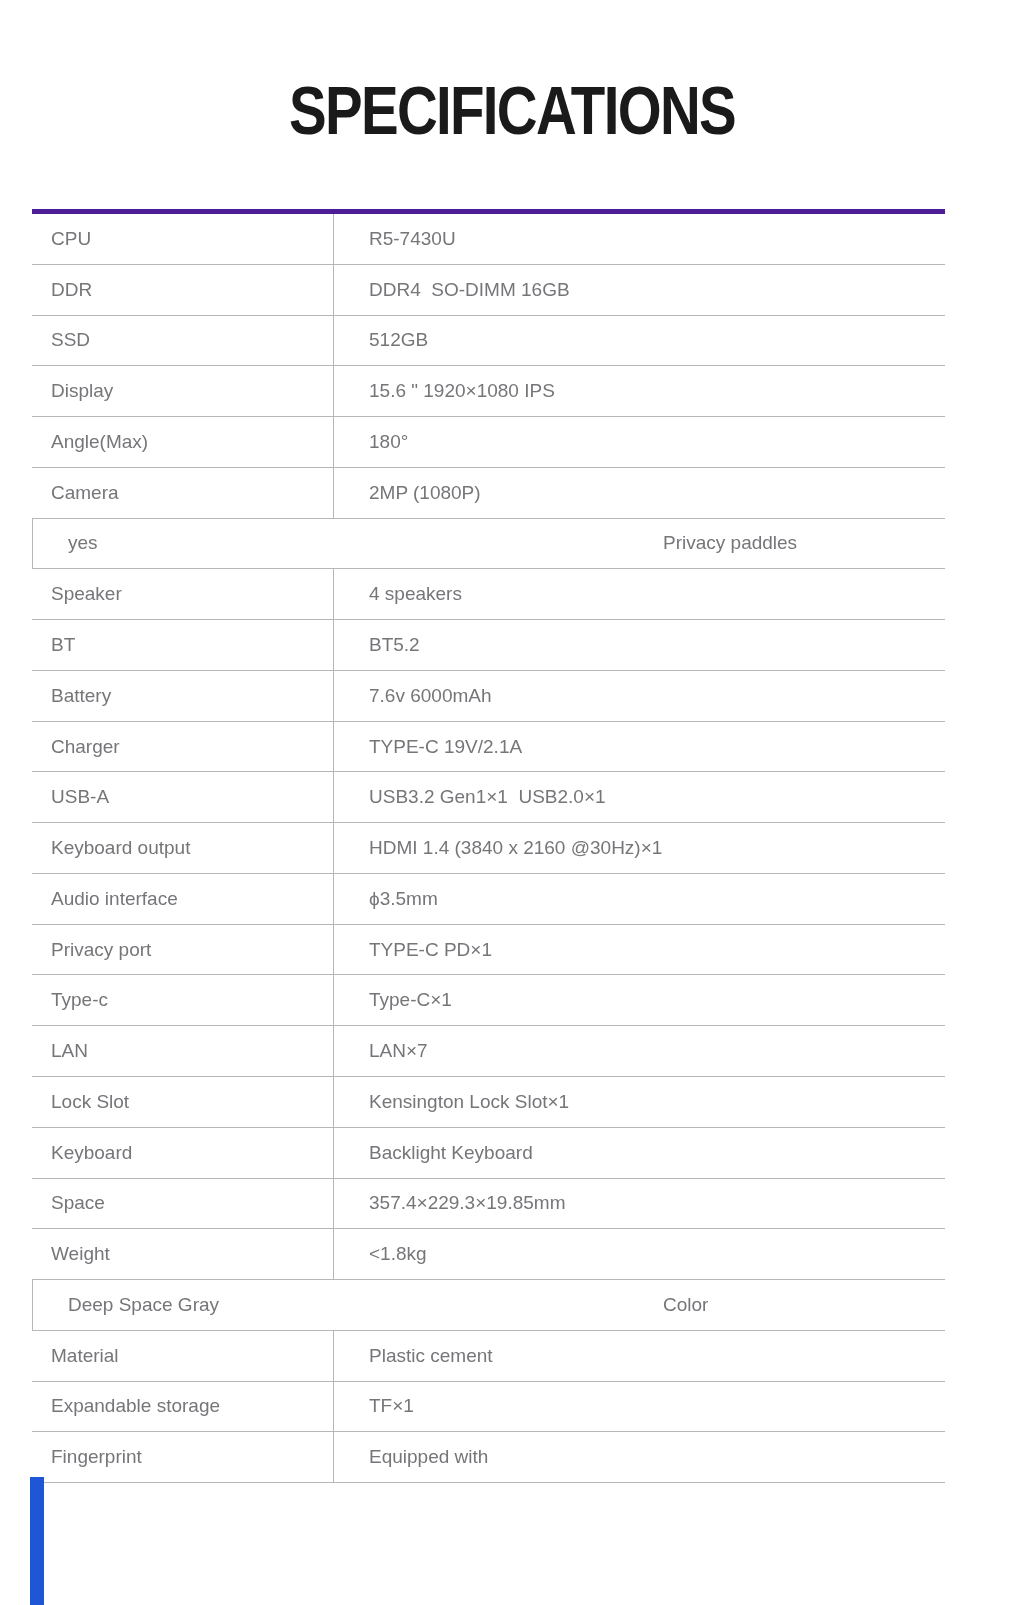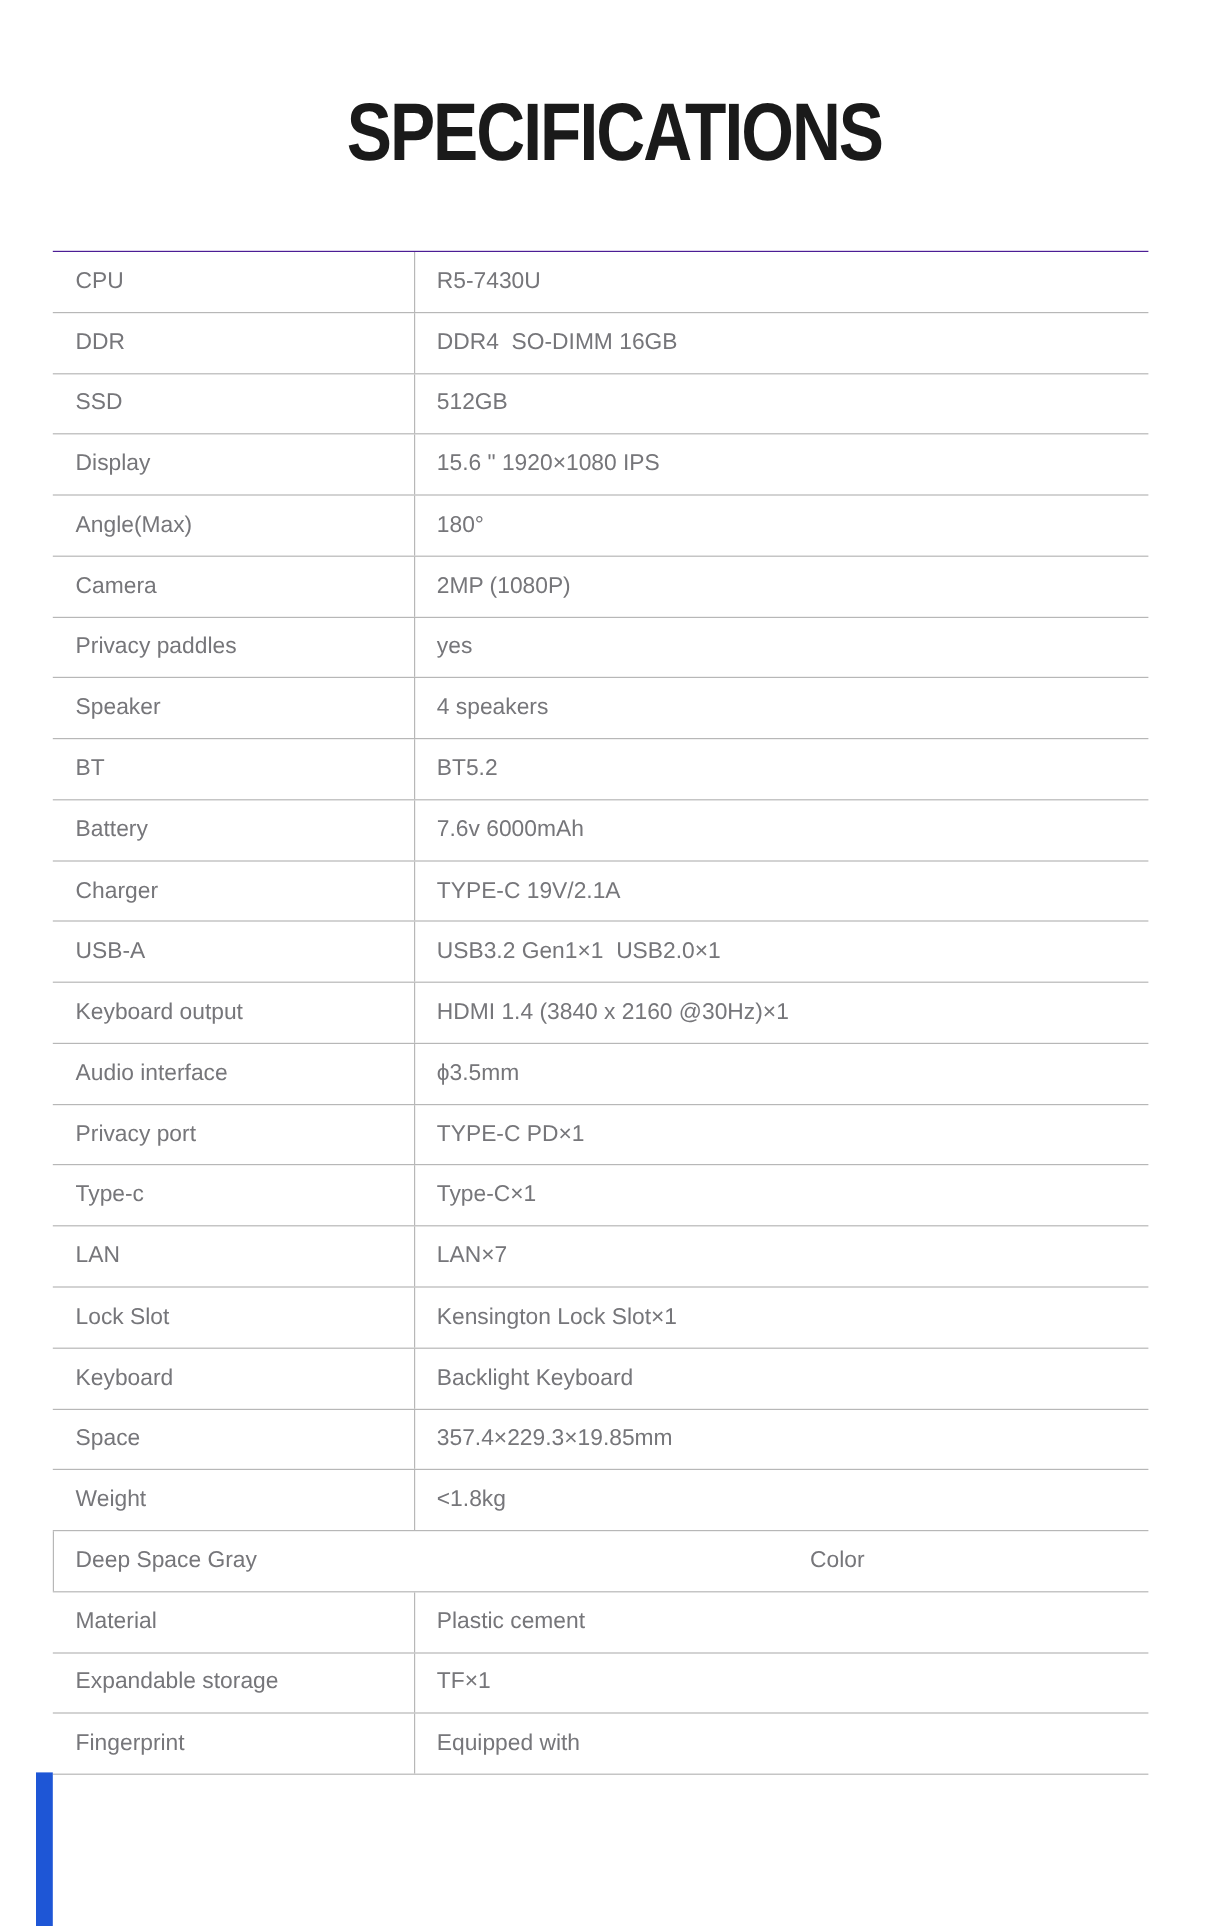--- a/index.html
+++ b/index.html
@@ -25,24 +25,24 @@
     line-height: 72px;
     font-weight: 900;
     letter-spacing: -2px;
     color: #1a1a1a;
     transform: scaleX(0.83);
     transform-origin: 50% 50%;
     white-space: nowrap;
   }
   .spec-table {
     position: absolute;
-    left: 44px;
+    left: 32px;
     top: 209px;
     width: 913px;
-    border-top: 1px solid #4c1d95;
+    border-top: 5px solid #4c1d95;
   }
   .spec-row {
     display: flex;
     align-items: stretch;
     height: 49.77px;
     border-bottom: 1px solid #b7b7b7;
   }
   .cell {
     display: flex;
     align-items: center;
@@ -52,21 +52,21 @@
   }
   .cell-label {
     width: 301px;
     flex: 0 0 301px;
     padding-left: 19px;
     box-sizing: border-box;
   }
   .cell-value {
     flex: 1 1 auto;
     border-left: 1px solid #b7b7b7;
-    padding-left: 18px;
+    padding-left: 35px;
     box-sizing: border-box;
     white-space: pre-wrap;
   }
   .blue-bar {
     position: absolute;
     left: 30px;
     top: 1477px;
     width: 14px;
     height: 128px;
   }
@@ -101,22 +101,22 @@
     <div class="cell cell-label">Angle(Max)</div>
     <div class="cell cell-value">180°</div>
   </div>
 
   <div class="spec-row">
     <div class="cell cell-label">Camera</div>
     <div class="cell cell-value">2MP (1080P)</div>
   </div>
 
   <div class="spec-row">
+    <div class="cell cell-value">yes</div>
     <div class="cell cell-label">Privacy paddles</div>
-    <div class="cell cell-value">yes</div>
   </div>
 
   <div class="spec-row">
     <div class="cell cell-label">Speaker</div>
     <div class="cell cell-value">4 speakers</div>
   </div>
 
 
   <div class="spec-row">
     <div class="cell cell-label">BT</div>

